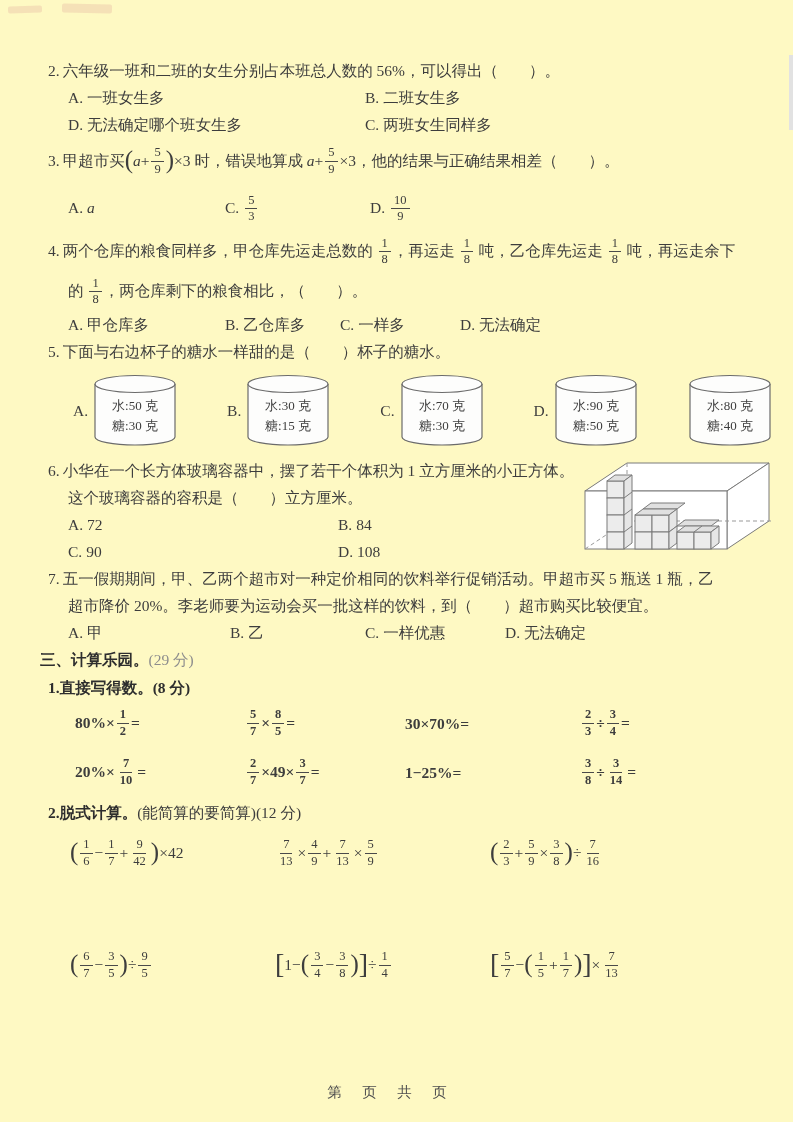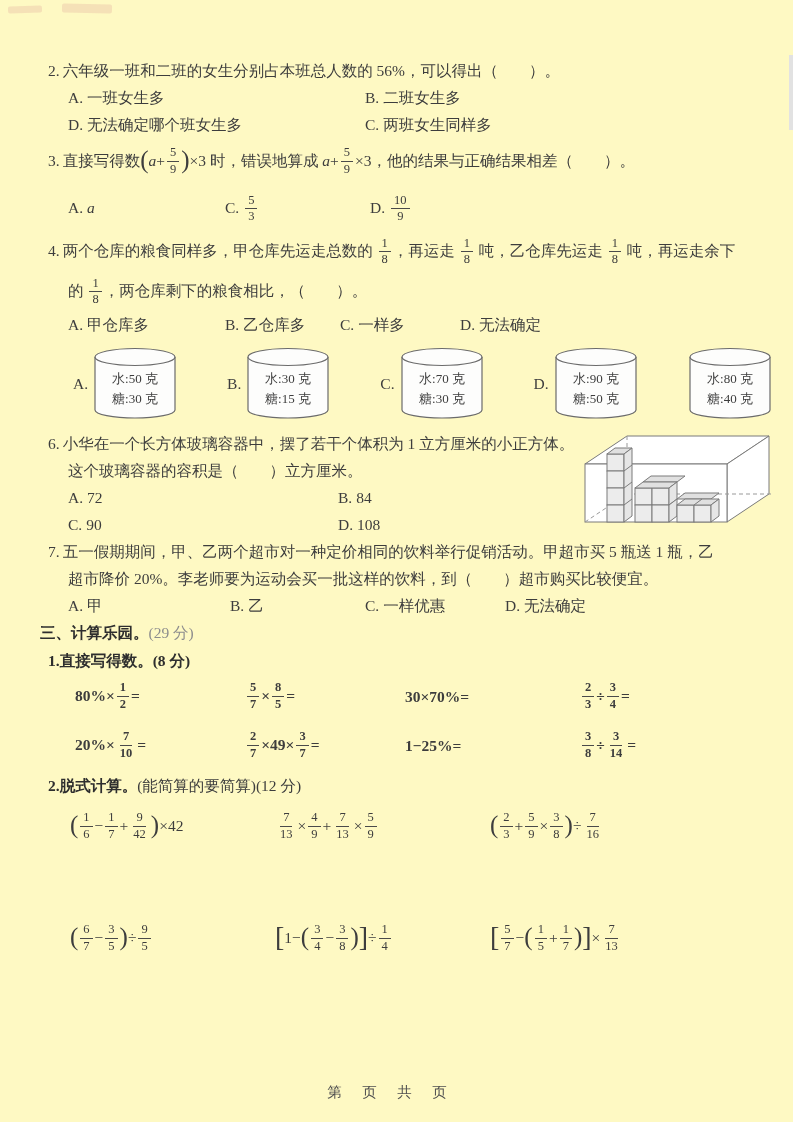--- a/index.html
+++ b/index.html
@@ -83,21 +83,21 @@
       <span class="opt"><span class="lab">A.</span><span>一班女生多</span></span>
       <span class="opt"><span class="lab">B.</span><span>二班女生多</span></span>
     </div>
     <div class="optrow row-q2">
       <span class="opt"><span class="lab">D.</span><span>无法确定哪个班女生多</span></span>
       <span class="opt"><span class="lab">C.</span><span>两班女生同样多</span></span>
     </div>
   </div>
 
   <div>
-    <div class="mline stem"><span class="qnum">3.</span><span><span class="">直接写得数</span><span class="bp">(</span><span class="it">a</span><span class="">+</span><span class="frac">
+    <div class="mline stem"><span class="qnum">3.</span><span><span class="">甲超市买</span><span class="bp">(</span><span class="it">a</span><span class="">+</span><span class="frac">
             <span class="fn">5</span>
             <span class="fd">9</span>
           </span><span class="bp">)</span><span class="">×3 时，错误地算成 </span><span class="it">a</span><span class="">+</span><span class="frac">
             <span class="fn">5</span>
             <span class="fd">9</span>
           </span><span class="">×3，他的结果与正确结果相差（　　）。</span></span></div>
     <div class="optrow row-q3">
       <span class="opt o1"><span class="lab">A.</span><span><span class="it">a</span></span></span>
       <span class="opt o3"><span class="lab">C.</span><span><span class="frac">
               <span class="fn">5</span>
@@ -127,20 +127,21 @@
           </span><span class="">，两仓库剩下的粮食相比，（　　）。</span></span></div>
     <div class="optrow row-q4">
       <span class="opt o1"><span class="lab">A.</span><span>甲仓库多</span></span>
       <span class="opt o2"><span class="lab">B.</span><span>乙仓库多</span></span>
       <span class="opt o3"><span class="lab">C.</span><span>一样多</span></span>
       <span class="opt"><span class="lab">D.</span><span>无法确定</span></span>
     </div>
   </div>
 
   <div>
+    <div class="line stem"><span class="qnum">5.</span><span>下面与右边杯子的糖水一样甜的是（　　）杯子的糖水。</span></div>
     <div class="cups">
       <div class="cupg">
         <span class="lab">A.</span>
         <svg class="cup" width="84" height="76" viewBox="0 0 84 76">
           <path d="M2,11 L2,64 A40,8 0 0 0 82,64 L82,11" fill="#fdfdfc" stroke="#6b6b6b" stroke-width="1.2"></path>
           <ellipse cx="42" cy="11" rx="40" ry="8.5" fill="#fdfdfc" stroke="#6b6b6b" stroke-width="1.2"></ellipse>
           <text x="42" y="37" text-anchor="middle">水:50 克</text>
           <text x="42" y="57" text-anchor="middle">糖:30 克</text>
         </svg>
       </div>

